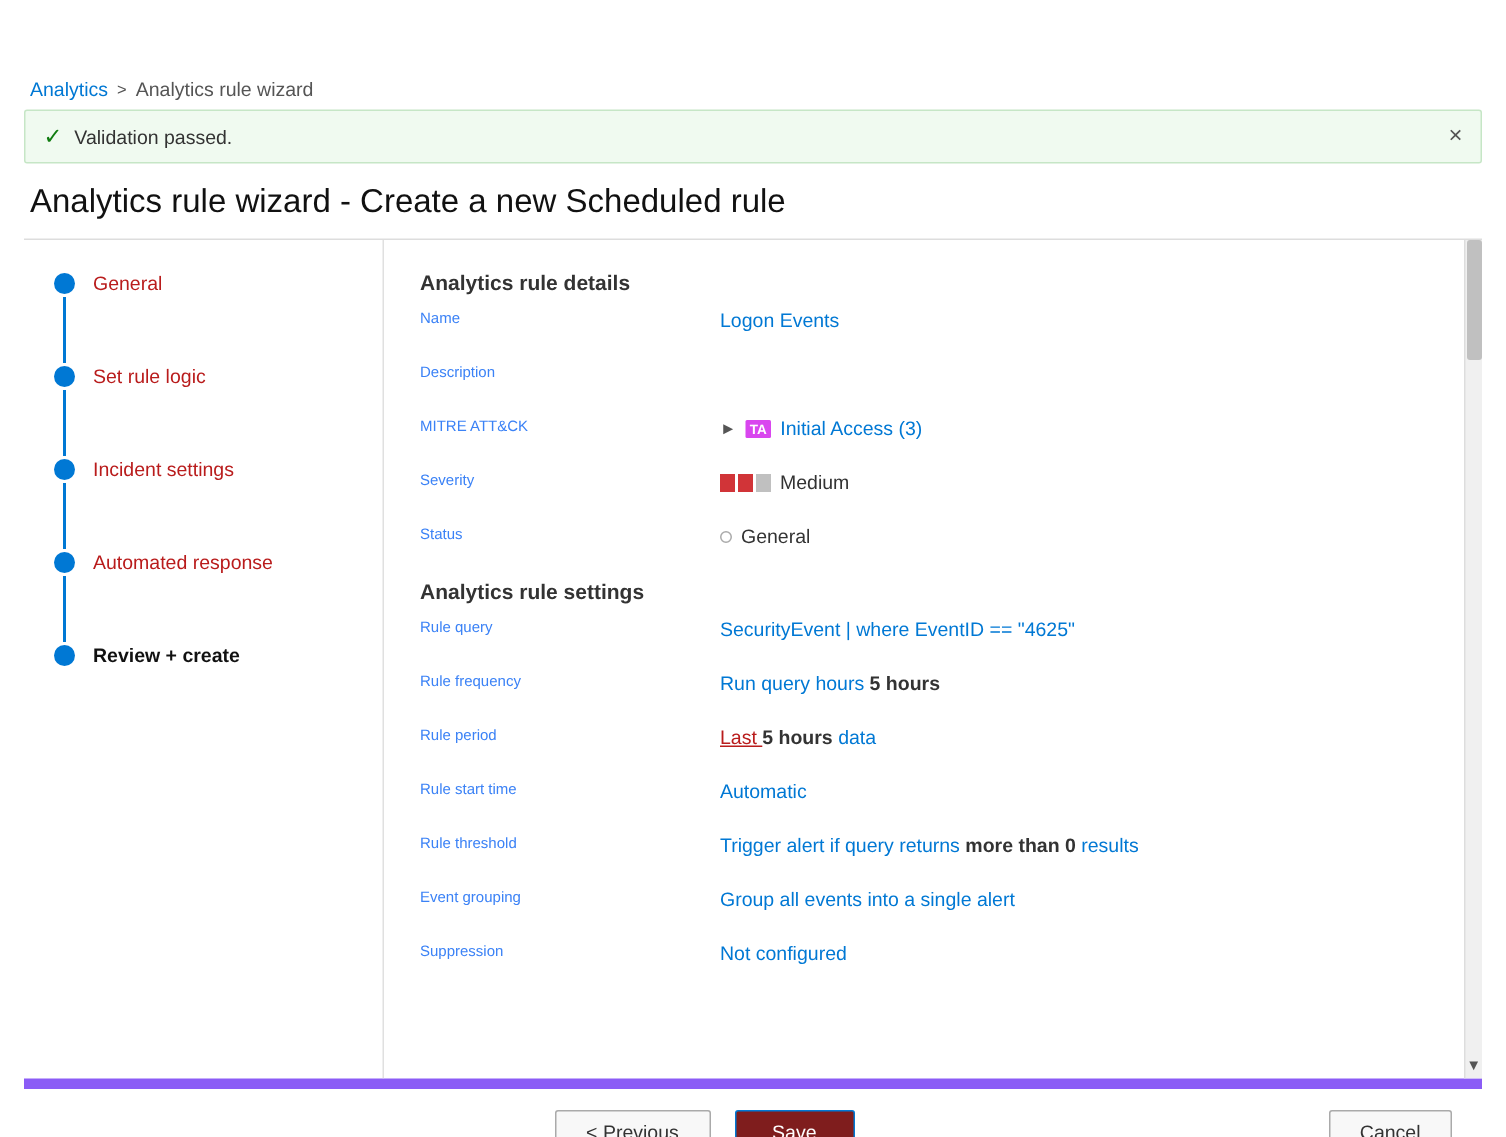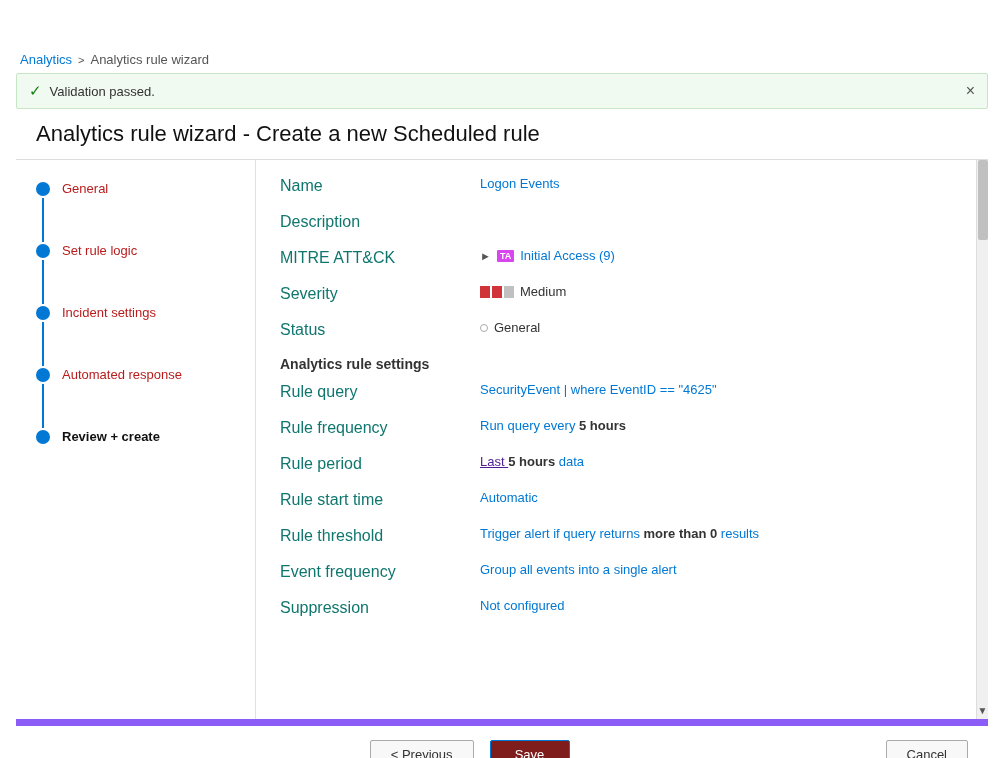--- a/index.html
+++ b/index.html
@@ -54,21 +54,20 @@
       color: #555;
       font-size: 16px;
     }
 
     
     .page-title {
       font-size: 22px;
       font-weight: 300;
       color: #111;
       padding: 4px 20px 12px 20px;
-      margin-left: 16px;
     }
 
     
     .main-content {
       display: flex;
       border-top: 1px solid #ddd;
       height: 560px;
       overflow: hidden;
       margin: 0 16px;
     }
@@ -134,22 +133,22 @@
 
     .detail-row {
       display: flex;
       align-items: flex-start;
       margin-bottom: 14px;
       min-height: 22px;
     }
     .detail-label {
       width: 200px;
       flex-shrink: 0;
-      color: #0f766e;
-      font-size: 16px;
+      color: #3b82f6;
+      font-size: 10px;
       padding-top: 1px;
     }
     .detail-value {
       color: #0078d4;
       font-size: 13px;
       flex: 1;
     }
     .detail-value .bold {
       font-weight: 700;
       color: #333;
@@ -327,37 +326,38 @@
       <div class="step-connector">
         <div class="step-dot"></div>
       </div>
       <span class="step-label active">Review + create</span>
     </div>
 
   </div>
 
   <div class="details-panel">
 
+    <div class="section-header">Analytics rule details</div>
 
     <div class="detail-row">
       <span class="detail-label">Name</span>
       <span class="detail-value">Logon Events</span>
     </div>
 
     <div class="detail-row">
       <span class="detail-label">Description</span>
       <span class="detail-value"></span>
     </div>
 
     <div class="detail-row">
       <span class="detail-label">MITRE ATT&amp;CK</span>
       <span class="mitre-value">
         <span class="mitre-chevron">►</span>
         <span class="mitre-icon">TA</span>
-        <span>Initial Access (9)</span>
+        <span>Initial Access (3)</span>
       </span>
     </div>
 
     <div class="detail-row">
       <span class="detail-label">Severity</span>
       <span class="severity-indicator">
         <span class="severity-blocks">
           <span class="severity-block sev-red"></span>
           <span class="severity-block sev-red"></span>
           <span class="severity-block sev-gray"></span>
@@ -377,45 +377,45 @@
     <div class="section-header" style="margin-top:6px;">Analytics rule settings</div>
 
     <div class="detail-row">
       <span class="detail-label">Rule query</span>
       <span class="detail-value">SecurityEvent | where EventID == "4625"</span>
     </div>
 
     <div class="detail-row">
       <span class="detail-label">Rule frequency</span>
       <span class="detail-value">
-        <span style="color:#0078d4;">Run query every </span><span class="bold">5 hours</span>
+        <span style="color:#0078d4;">Run query hours </span><span class="bold">5 hours</span>
       </span>
     </div>
 
     <div class="detail-row">
       <span class="detail-label">Rule period</span>
       <span class="detail-value">
-        <span style="color:#4c1d95;text-decoration:underline;">Last </span><span class="bold">5 hours</span><span style="color:#0078d4;"> data</span>
+        <span style="color:#b91c1c;text-decoration:underline;">Last </span><span class="bold">5 hours</span><span style="color:#0078d4;"> data</span>
       </span>
     </div>
 
     <div class="detail-row">
       <span class="detail-label">Rule start time</span>
       <span class="detail-value">Automatic</span>
     </div>
 
     <div class="detail-row">
       <span class="detail-label">Rule threshold</span>
       <span class="detail-value">
         <span style="color:#0078d4;">Trigger alert if query returns </span><span class="bold">more than 0</span><span style="color:#0078d4;"> results</span>
       </span>
     </div>
 
     <div class="detail-row">
-      <span class="detail-label">Event frequency</span>
+      <span class="detail-label">Event grouping</span>
       <span class="detail-value">Group all events into a single alert</span>
     </div>
 
     <div class="detail-row">
       <span class="detail-label">Suppression</span>
       <span class="detail-value">Not configured</span>
     </div>
 
   </div>
 

